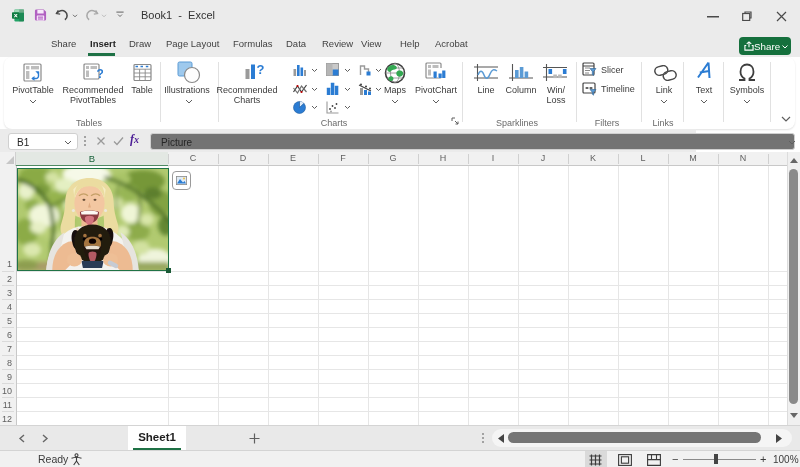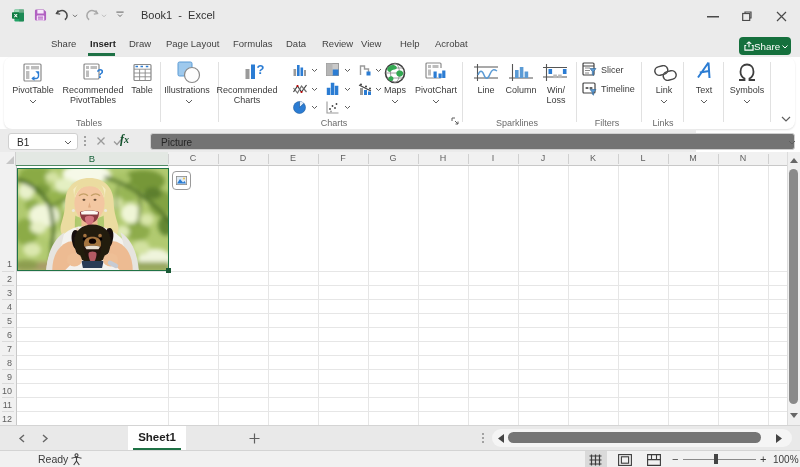--- a/index.html
+++ b/index.html
@@ -344,21 +344,21 @@
         <path d="M1 1l3 3 3-3" fill="none" stroke="#5f5f5f" stroke-width="1"></path>
       </svg>
   </div>
   <div class="abs" style="left:84px;top:7px;width:2px;height:2px;background:#8a8a8a;border-radius:50%;box-shadow:0 4px 0 #8a8a8a, 0 8px 0 #8a8a8a;"></div>
   <svg class="abs" style="left:96px;top:7px;" width="10" height="10" viewBox="0 0 10 10">
       <path d="M1.5 1.5l7 7M8.5 1.5l-7 7" stroke="#9a9a9a" stroke-width="1.3"></path>
     </svg>
   <svg class="abs" style="left:113px;top:7px;" width="11" height="10" viewBox="0 0 11 10">
       <path d="M1 5.5L4 8.5 10 1.5" fill="none" stroke="#9a9a9a" stroke-width="1.3"></path>
     </svg>
-  <div class="abs" style="left:120px;top:3px;font-size:12px;font-style:italic;color:#14532d;font-family:'Liberation Serif',serif;font-weight:bold;">f<span style="font-size:10px;">x</span></div>
+  <div class="abs" style="left:130px;top:3px;font-size:12px;font-style:italic;color:#4c1d95;font-family:'Liberation Serif',serif;font-weight:bold;">f<span style="font-size:10px;">x</span></div>
   <div class="abs" style="left:150px;top:4px;width:645px;height:17px;background:#737373;border:1px solid #d0d0d0;border-radius:3px;">
     <div class="abs" style="left:10px;top:2.5px;font-size:10px;color:#262626;">Picture</div>
     <svg class="abs" style="left:637px;top:6px;" width="8" height="5" viewBox="0 0 8 5">
         <path d="M1 1l3 3 3-3" fill="none" stroke="#5f5f5f" stroke-width="1"></path>
       </svg>
   </div>
 </div>
 
 <div class="abs" style="left:0;top:152px;width:800px;height:273px;background:#fff;overflow:hidden;">
 

